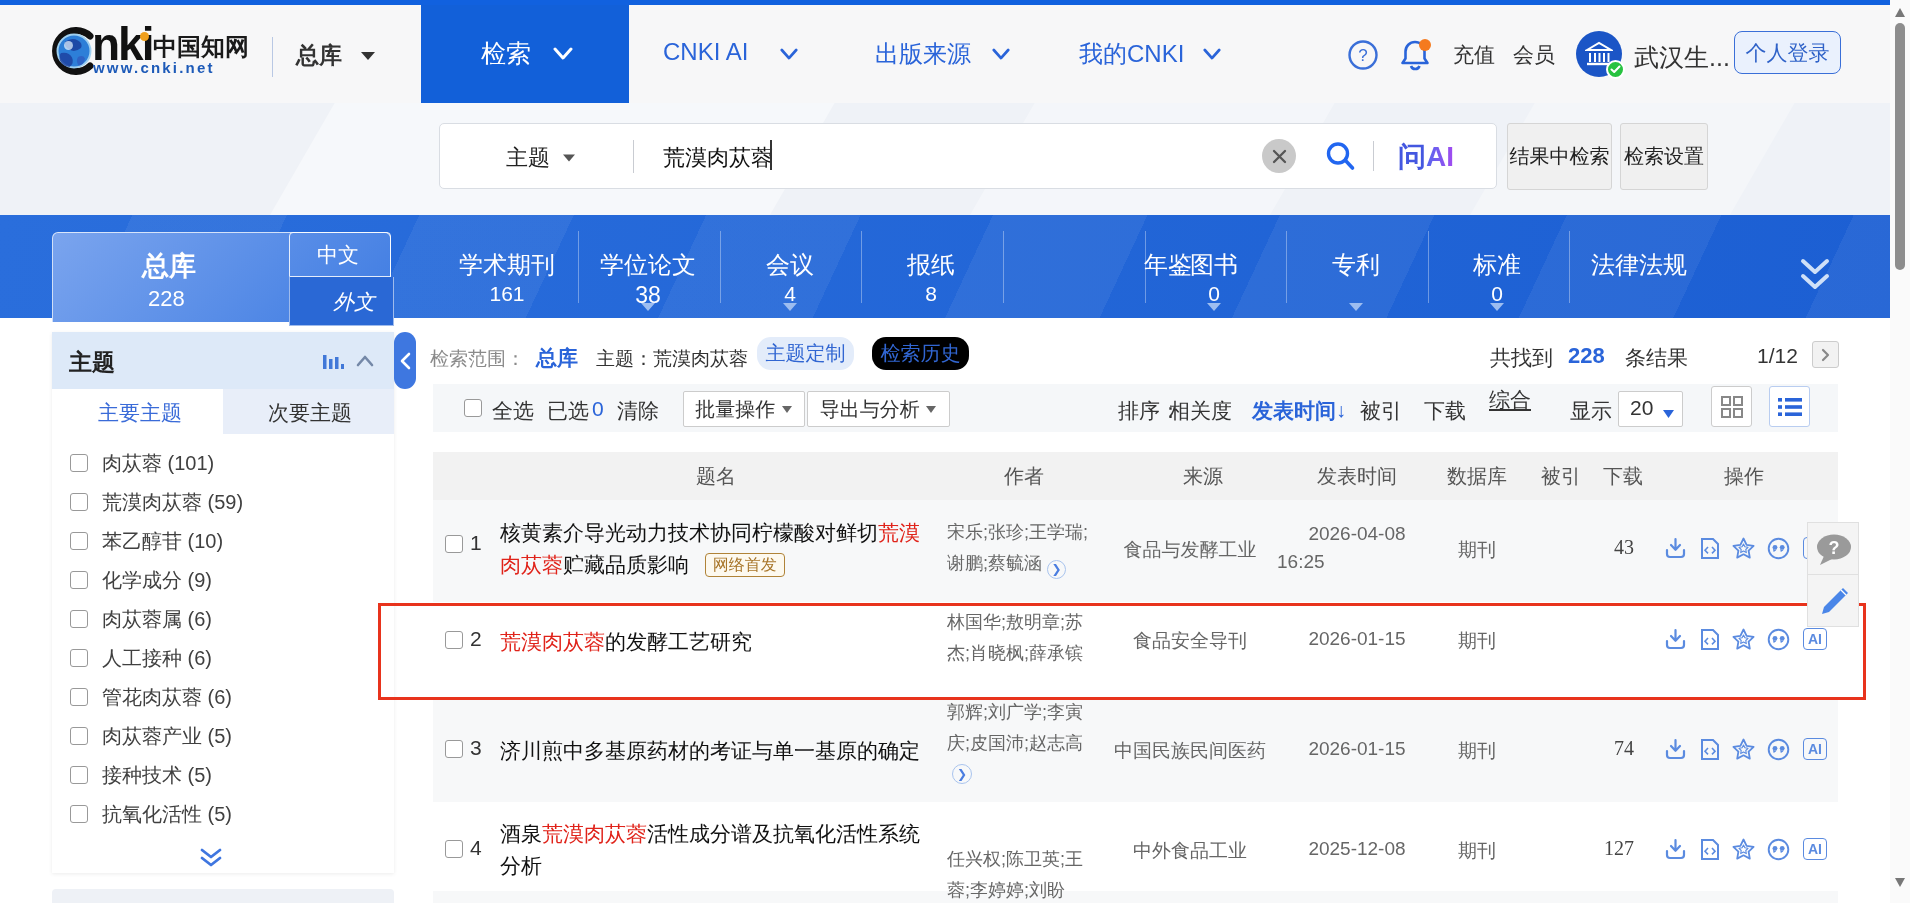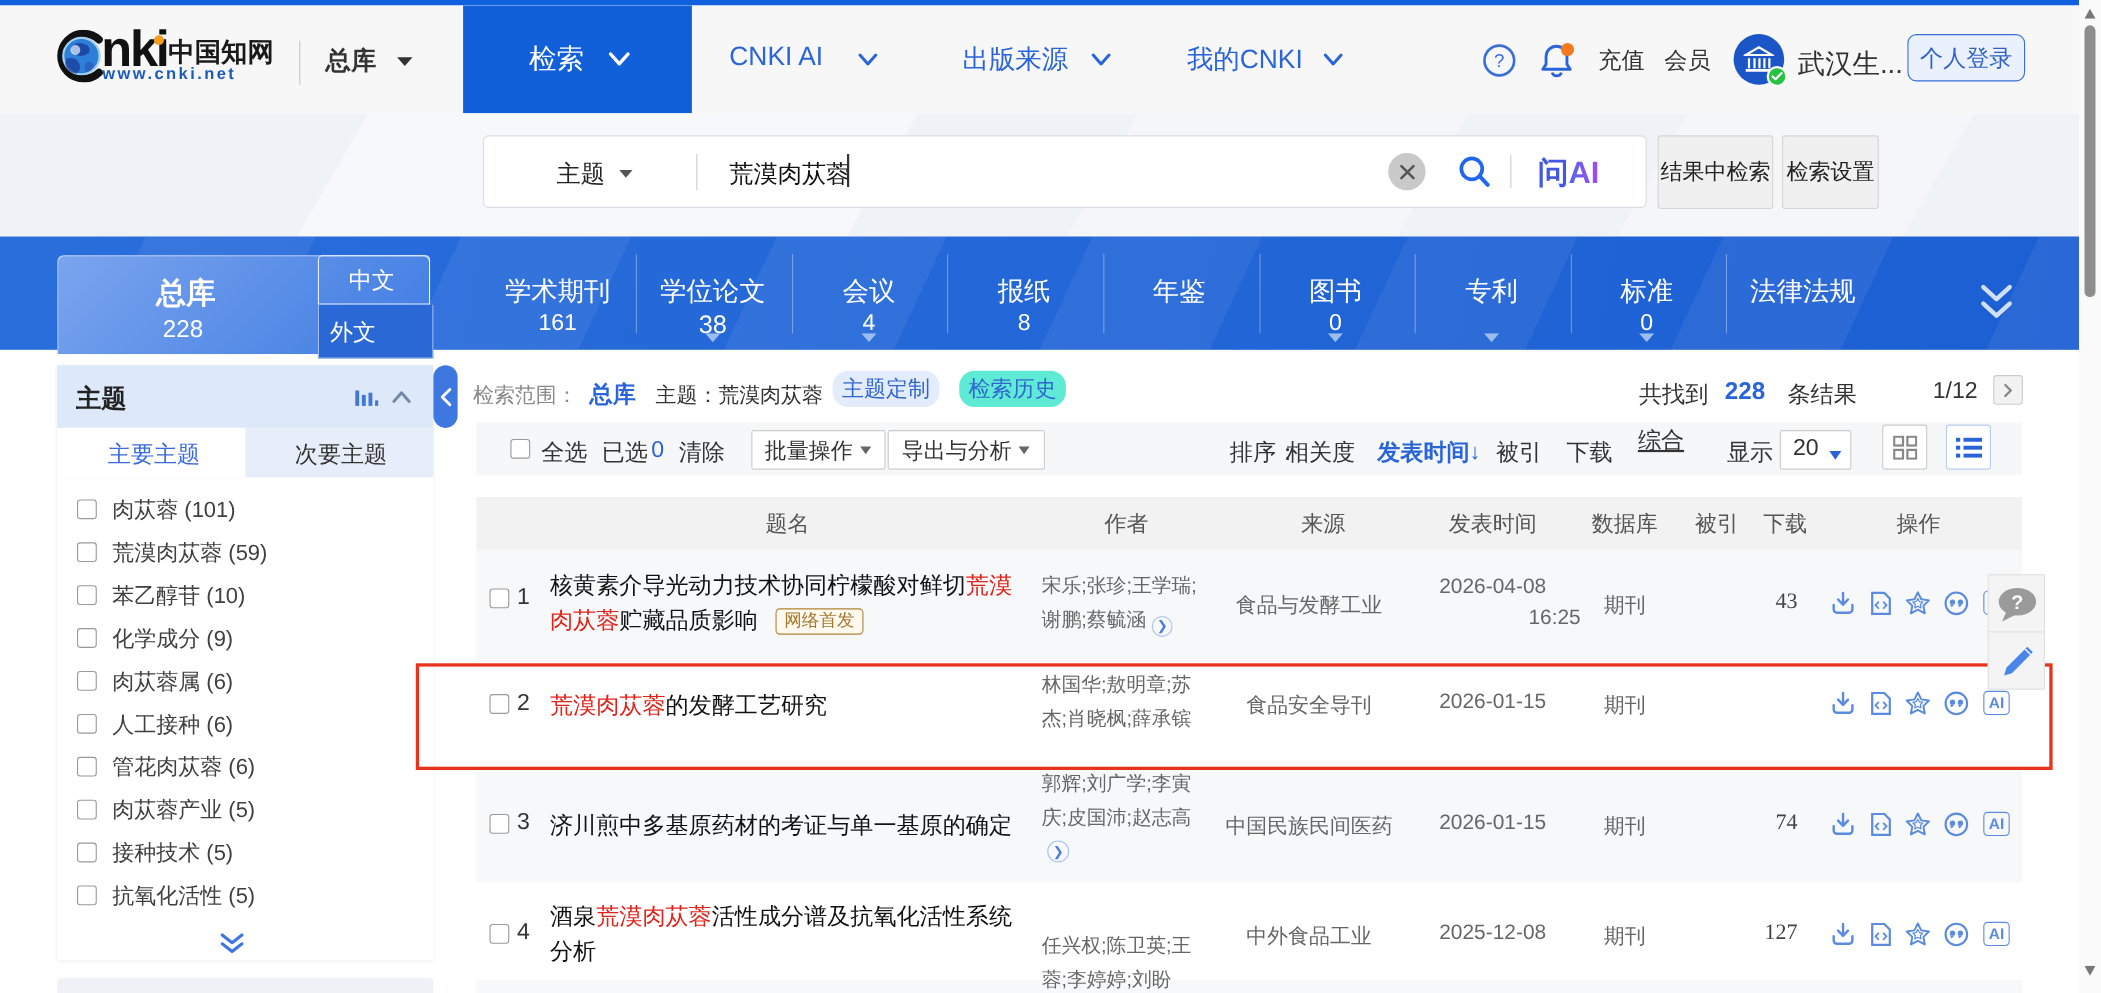--- a/index.html
+++ b/index.html
@@ -117,21 +117,21 @@
   <div class="abs" style="left:0;top:0;width:1910px;height:103px;background:repeating-linear-gradient(115deg, rgba(255,255,255,0) 0 120px, rgba(255,255,255,.06) 120px 260px);"></div>
 </div>
 
 <div class="abs" style="left:52px;top:232px;width:339px;height:90px;background:linear-gradient(135deg,#7aa4ee,#3f7ce2);border:1px solid rgba(255,255,255,.75);border-radius:6px 6px 0 0;border-bottom:none;"></div>
 <div class="abs" style="left:142px;top:248px;font-size:27px;font-weight:700;color:#fff;">总库</div>
 <div class="abs" style="left:148px;top:286px;font-size:22px;color:#fff;">228</div>
 
 <div class="abs" style="left:289px;top:232px;width:102px;height:45px;border:1px solid rgba(255,255,255,.85);border-radius:4px 4px 0 0;"></div>
 <div class="abs" style="left:317px;top:241px;font-size:21px;color:#fff;">中文</div>
 <div class="abs" style="left:289px;top:277px;width:105px;height:49px;background:#2a68d5;border:1px solid rgba(255,255,255,.55);border-top:none;"></div>
-<div class="abs" style="left:300px;top:288px;font-size:21px;color:#fff;">外文</div>
+<div class="abs" style="left:333px;top:288px;font-size:21px;color:#fff;font-style:italic;">外文</div>
 
 <div id="navtabs">
     <div class="abs" style="left:507px;top:249px;width:0;text-align:center;">
       <div style="width:240px;margin-left:-120px;font-size:24px;color:#fff;">学术期刊</div>
     </div>
     <div class="abs" style="left:507px;top:282px;width:0;text-align:center;">
       <div style="width:100px;margin-left:-50px;font-size:21px;color:#fff;">161</div>
     </div>
     <div class="abs" style="left:648px;top:249px;width:0;text-align:center;">
       <div style="width:240px;margin-left:-120px;font-size:24px;color:#fff;">学位论文</div>
@@ -151,21 +151,21 @@
     <svg class="abs" style="left:783px;top:303px;" width="14" height="8" viewBox="0 0 14 8">
       <path d="M0 0 L14 0 L7 8z" fill="#9dbdf0"></path>
     </svg>
     <div class="abs" style="left:931px;top:249px;width:0;text-align:center;">
       <div style="width:240px;margin-left:-120px;font-size:24px;color:#fff;">报纸</div>
     </div>
     <div class="abs" style="left:931px;top:282px;width:0;text-align:center;">
       <div style="width:100px;margin-left:-50px;font-size:21px;color:#fff;">8</div>
     </div>
     <div class="abs" style="left:1072px;top:249px;width:0;text-align:center;">
-      <div style="width:240px;margin-left:-120px;font-size:24px;color:#fff;">年鉴</div>
+      <div style="width:240px;margin-left:-120px;font-size:24px;color:#fff;text-align:right;">年鉴</div>
     </div>
     <div class="abs" style="left:1214px;top:249px;width:0;text-align:center;">
       <div style="width:240px;margin-left:-120px;font-size:24px;color:#fff;">图书</div>
     </div>
     <div class="abs" style="left:1214px;top:282px;width:0;text-align:center;">
       <div style="width:100px;margin-left:-50px;font-size:21px;color:#fff;">0</div>
     </div>
     <svg class="abs" style="left:1207px;top:303px;" width="14" height="8" viewBox="0 0 14 8">
       <path d="M0 0 L14 0 L7 8z" fill="#9dbdf0"></path>
     </svg>
@@ -251,21 +251,21 @@
 <svg class="abs" style="left:198px;top:848px;" width="26" height="20" viewBox="0 0 26 20">
   <path d="M4 2 L13 9 L22 2" fill="none" stroke="#3f76e0" stroke-width="2.8" stroke-linecap="round" stroke-linejoin="round"></path>
   <path d="M4 10 L13 17 L22 10" fill="none" stroke="#3f76e0" stroke-width="2.8" stroke-linecap="round" stroke-linejoin="round"></path>
 </svg>
 <div class="abs" style="left:52px;top:889px;width:342px;height:14px;background:#eef1f6;border-radius:4px 4px 0 0;"></div>
 
 <div class="abs" style="left:430px;top:346px;font-size:19px;color:#8a8a8a;white-space:nowrap;">检索范围：</div>
 <div class="abs" style="left:536px;top:344px;font-size:21px;font-weight:700;color:#2a64d9;">总库</div>
 <div class="abs" style="left:596px;top:346px;font-size:19px;color:#333;white-space:nowrap;">主题：荒漠肉苁蓉</div>
 <div class="abs flexc" style="left:757px;top:337px;width:97px;height:33px;background:#e3ecfa;font-size:20px;color:#3166d2;">主题定制</div>
-<div class="abs flexc" style="left:872px;top:337px;width:97px;height:33px;background:#5eead4;font-size:20px;color:#3166d2;">检索历史</div>
+<div class="abs flexc" style="left:872px;top:337px;width:97px;height:33px;background:#000000;font-size:20px;color:#3166d2;">检索历史</div>
 <div class="abs" style="left:1490px;top:344px;font-size:21px;color:#333;">共找到</div>
 <div class="abs" style="left:1568px;top:343px;font-size:22px;font-weight:700;color:#2a64d9;">228</div>
 <div class="abs" style="left:1625px;top:344px;font-size:21px;color:#333;">条结果</div>
 <div class="abs" style="left:1757px;top:344px;font-size:21px;color:#333;">1/12</div>
 <div class="abs flexc" style="left:1812px;top:341px;width:27px;height:27px;background:#f2f2f2;border:1px solid #ccc;border-radius:3px;">
   <svg width="9" height="14" viewBox="0 0 9 14">
       <path d="M2 2 L7 7 L2 12" fill="none" stroke="#888" stroke-width="2.2" stroke-linecap="round" stroke-linejoin="round"></path>
     </svg>
 </div>
 
@@ -345,21 +345,21 @@
     <div class="abs" style="left:470px;top:531px;font-size:21px;color:#333;">1</div>
     <div class="abs" style="left:500px;top:517px;width:460px;font-size:21px;line-height:32px;color:#111;white-space:nowrap;">核黄素介导光动力技术协同柠檬酸对鲜切<span style="color:#e0231a;">荒漠</span><br><span style="color:#e0231a;">肉苁蓉</span>贮藏品质影响 <span style="display:inline-block;margin-left:10px;border:1px solid #b08338;border-radius:4px;color:#a8762a;font-size:16px;line-height:22px;padding:0 7px;background:#fdf9ef;position:relative;top:-2px;">网络首发</span></div>
     <div class="abs" style="left:947px;top:517px;width:180px;font-size:18px;line-height:31px;color:#666;white-space:nowrap;">宋乐;张珍;王学瑞;<br>谢鹏;蔡毓涵 <span style="display:inline-flex;align-items:center;justify-content:center;width:19px;height:19px;border:1px solid #a9c4ee;border-radius:50%;color:#4a7de0;font-size:12px;position:relative;top:4px;">❯</span></div>
     <div class="abs" style="left:1190px;top:537px;width:0;">
       <div style="width:200px;margin-left:-100px;text-align:center;font-size:19px;color:#666;">食品与发酵工业</div>
     </div>
     <div class="abs" style="left:1357px;top:523px;width:0;">
       <div style="width:160px;margin-left:-80px;text-align:center;font-size:19px;color:#666;">2026-04-08</div>
     </div>
     <div class="abs" style="left:1357px;top:551px;width:0;">
-      <div style="width:160px;margin-left:-80px;text-align:right;font-size:19px;color:#666;">16:25</div>
+      <div style="width:160px;margin-left:-80px;text-align:left;font-size:19px;color:#666;">16:25</div>
     </div>
     <div class="abs" style="left:1477px;top:537px;width:0;">
       <div style="width:100px;margin-left:-50px;text-align:center;font-size:19px;color:#666;">期刊</div>
     </div>
     <div class="abs" style="left:1604px;top:536px;width:30px;text-align:right;font-size:20px;color:#444;font-family:&quot;Liberation Serif&quot;,serif;">43</div>
     <svg class="abs" style="left:1664px;top:537px;" width="23" height="23" viewBox="0 0 23 23">
       <path d="M11.5 2 v10 M7 8 l4.5 4.8 L16 8" fill="none" stroke="#5b8be0" stroke-width="2.2" stroke-linecap="round" stroke-linejoin="round"></path>
       <path d="M3 13 v4 a3 3 0 0 0 3 3 h11 a3 3 0 0 0 3 -3 v-4" fill="none" stroke="#5b8be0" stroke-width="2.2" stroke-linecap="round"></path>
     </svg>
     <svg class="abs" style="left:1699px;top:537px;" width="22" height="23" viewBox="0 0 22 23">

